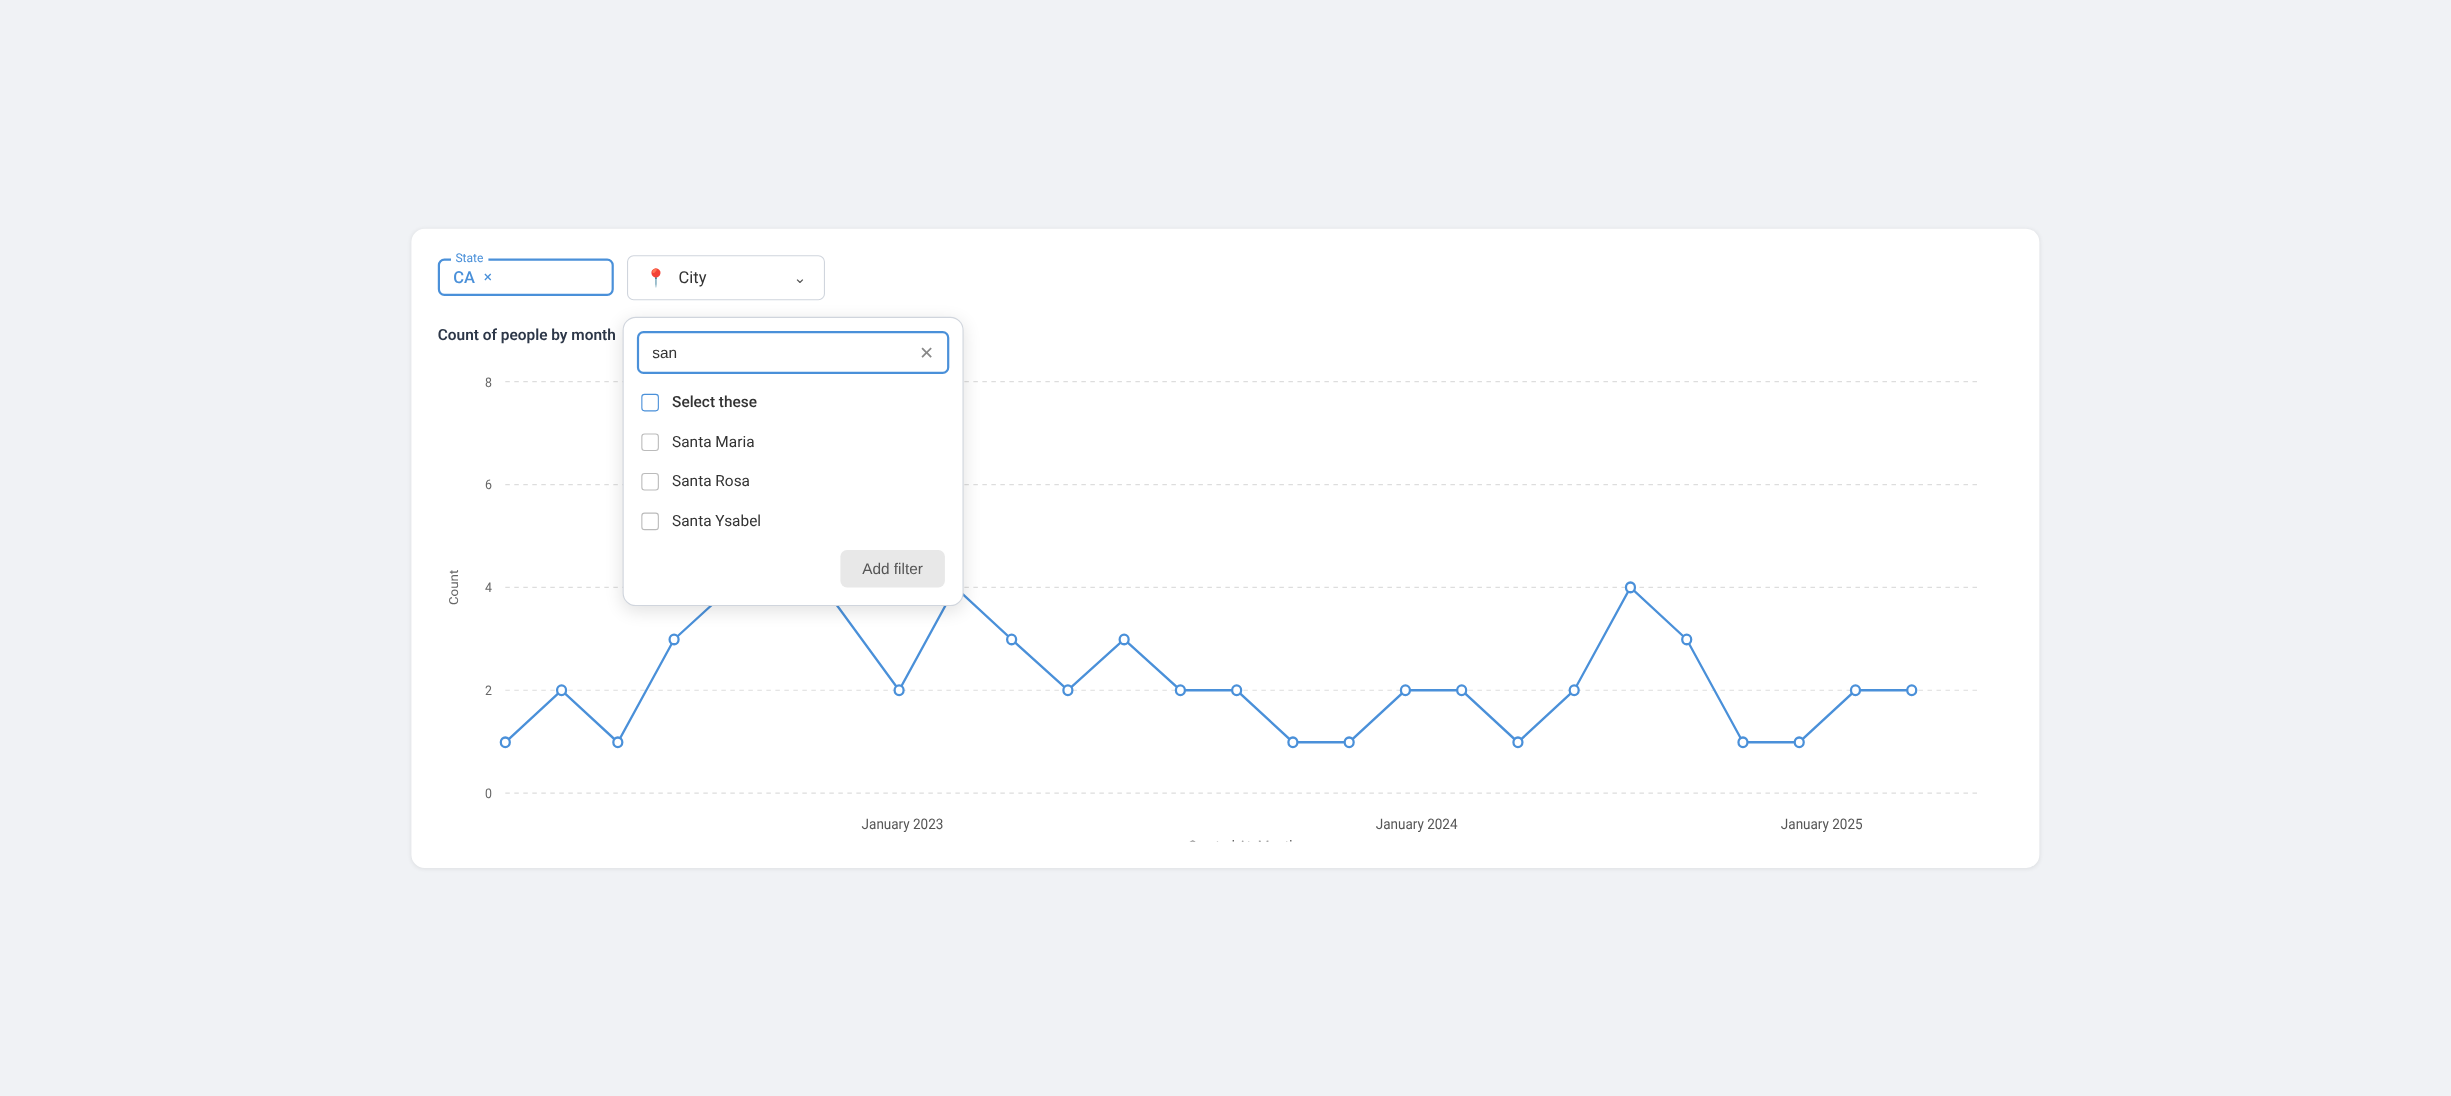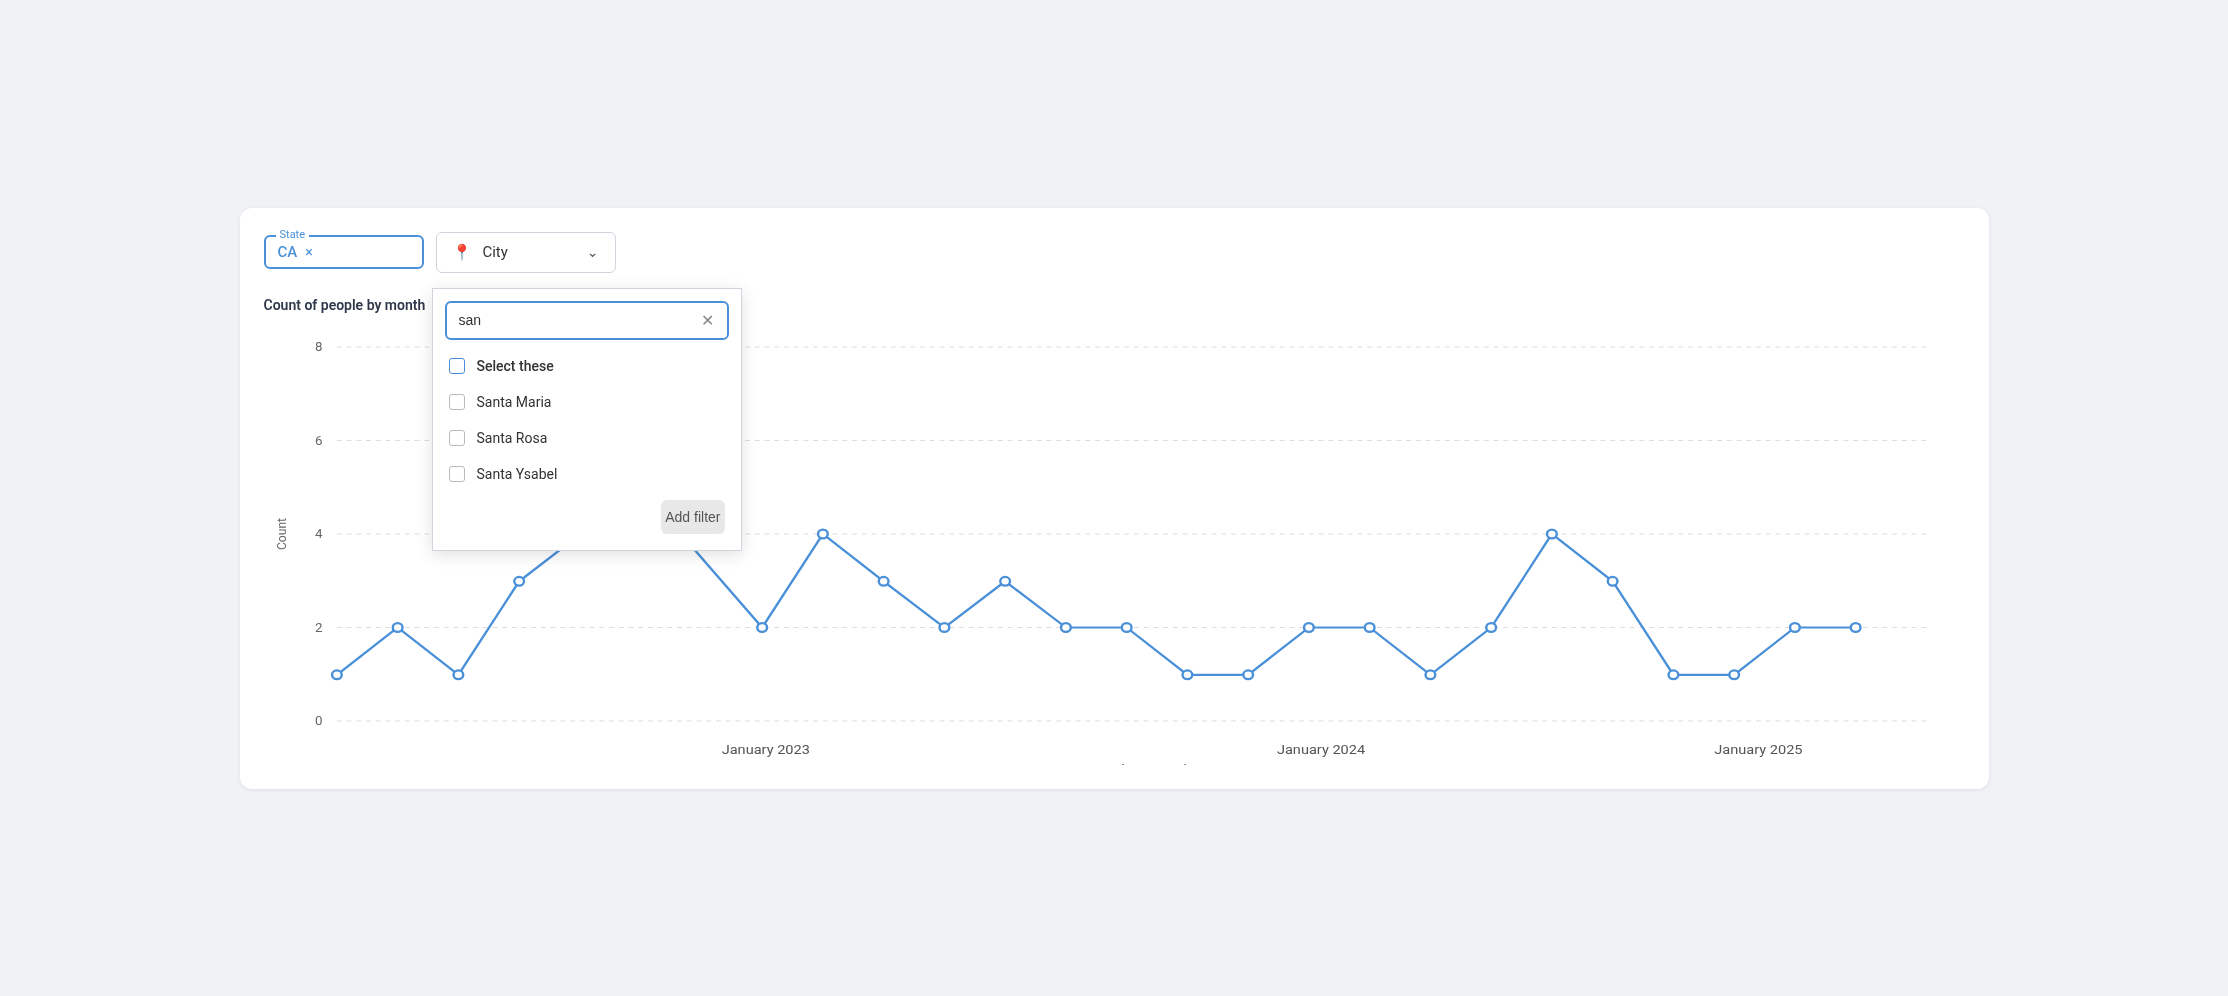--- a/index.html
+++ b/index.html
@@ -10,21 +10,21 @@
       align-items: center;
       justify-content: center;
       min-height: 100vh;
       padding: 20px;
     }
 
     .main-container {
       background: #fff;
       border-radius: 12px;
       padding: 24px;
-      width: 1749px;
+      width: 1480px;
       max-width: 100%;
       box-shadow: 0 1px 4px rgba(0,0,0,0.08);
       position: relative;
     }
 
     .filters-row {
       display: flex;
       gap: 12px;
       margin-bottom: 24px;
       align-items: center;
@@ -99,21 +99,21 @@
     }
 
     
     .dropdown-panel {
       position: absolute;
       top: 80px;
       left: 192px;
       width: 310px;
       background: #fff;
       border: 1.5px solid #d0d5dd;
-      border-radius: 0;
+      border-radius: 12px;
       box-shadow: 0 4px 16px rgba(0,0,0,0.12);
       z-index: 100;
       padding: 12px 0 16px 0;
     }
 
     .search-box {
       margin: 0 12px 8px 12px;
       display: flex;
       align-items: center;
       border: 2px solid #4a90d9;
@@ -177,21 +177,21 @@
     .add-filter-row {
       display: flex;
       justify-content: flex-end;
       padding: 8px 16px 0 16px;
     }
 
     .add-filter-btn {
       background: #e8e8e8;
       border: none;
       border-radius: 6px;
-      padding: 9px 4px;
+      padding: 9px 20px;
       font-size: 14px;
       color: #555;
       cursor: pointer;
     }
 
     
     .chart-container {
       margin-top: 8px;
     }
 

